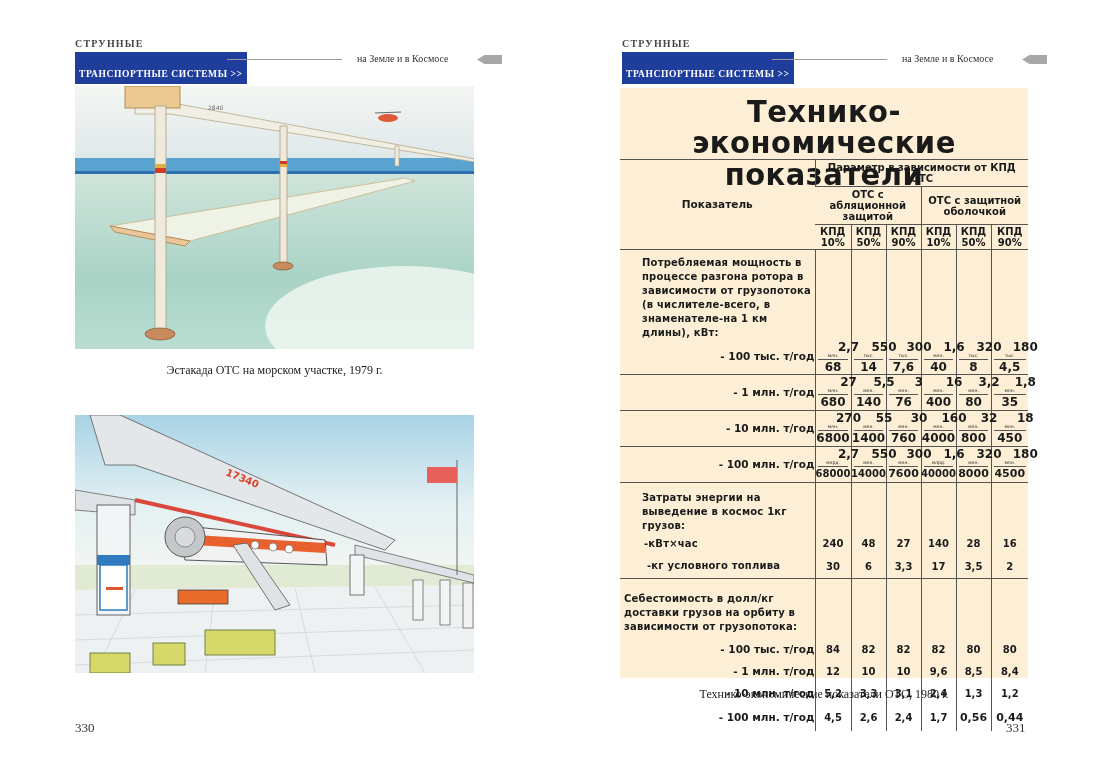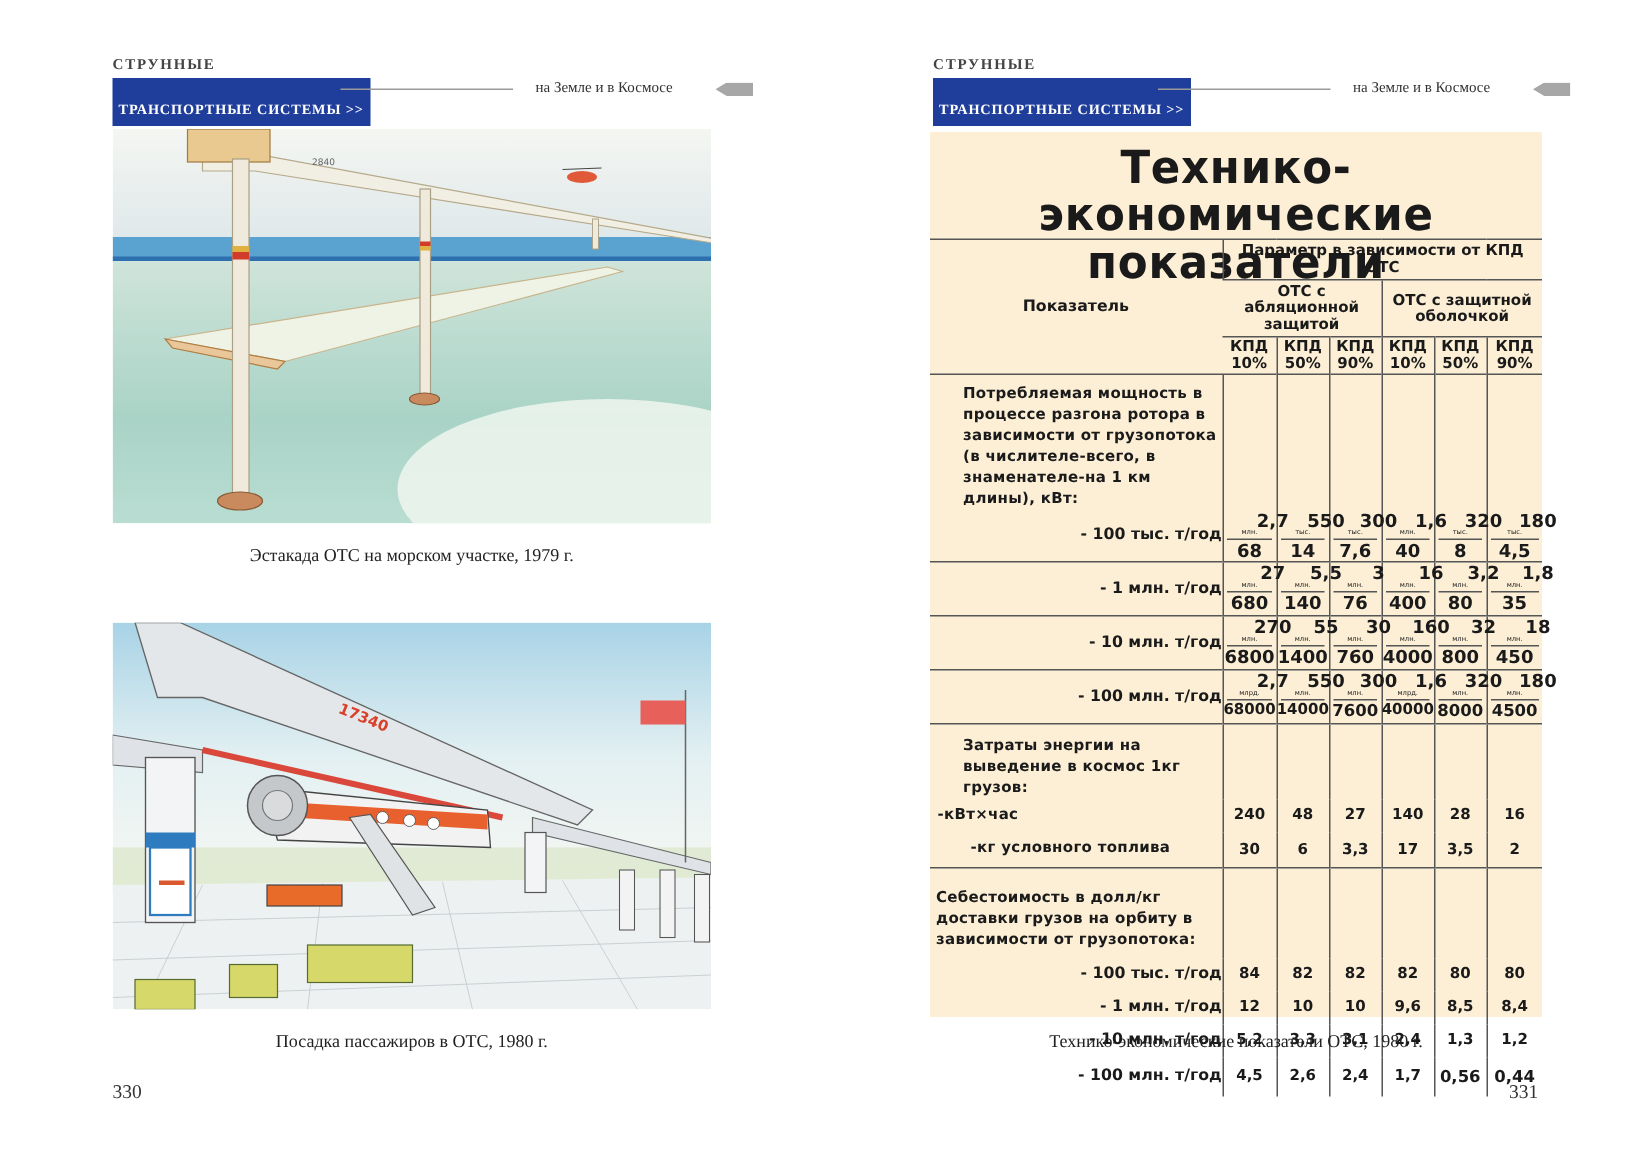--- a/index.html
+++ b/index.html
@@ -161,21 +161,20 @@
       <rect x="352" y="52" width="30" height="16" fill="#e8605a"></rect>
 
       <g fill="#f3f3f3" stroke="#555" stroke-width="0.7">
         <rect x="338" y="165" width="10" height="40"></rect>
         <rect x="365" y="165" width="10" height="45"></rect>
         <rect x="388" y="168" width="10" height="45"></rect>
       </g>
       <text x="150" y="60" font-size="10" fill="#d9402a" font-family="DejaVu Sans, sans-serif" font-weight="bold" transform="rotate(22 150 60)">17340</text>
     </svg>
   </div>
-  <div class="caption" style="left:75px; width:399px; top:687px;">Посадка пассажиров в ОТС, 1980 г.</div>
 
   <div class="page-num" style="left:75px;">330</div>
 </div>
 
 <div class="page right">
   <div class="hdr">
     <div class="small-title">СТРУННЫЕ</div>
     <div class="blue-bar">ТРАНСПОРТНЫЕ СИСТЕМЫ  &gt;&gt;</div>
     <div class="rule"></div>
     <div class="tagline">на Земле и в Космосе</div>
@@ -434,21 +433,21 @@
       <tr class="topline">
         <td class="lbl" style="height:36px; padding-top:8px; padding-left:22px;">Затраты энергии на выведение в космос 1кг грузов:</td>
         <td></td>
             <td></td>
             <td></td>
             <td></td>
             <td></td>
             <td></td>
       </tr>
       <tr>
-        <td class="lbl" style="height:22px; padding-left:5px;">-кВт×час</td>
+        <td class="lbl" style="height:22px; padding-left:24px;">-кВт×час</td>
         <td class="val">240</td>
         <td class="val">48</td>
         <td class="val">27</td>
         <td class="val">140</td>
         <td class="val">28</td>
         <td class="val">16</td>
       </tr>
       <tr>
         <td class="lbl" style="height:24px; padding-left:27px;">-кг условного топлива</td>
         <td class="val">30</td>

